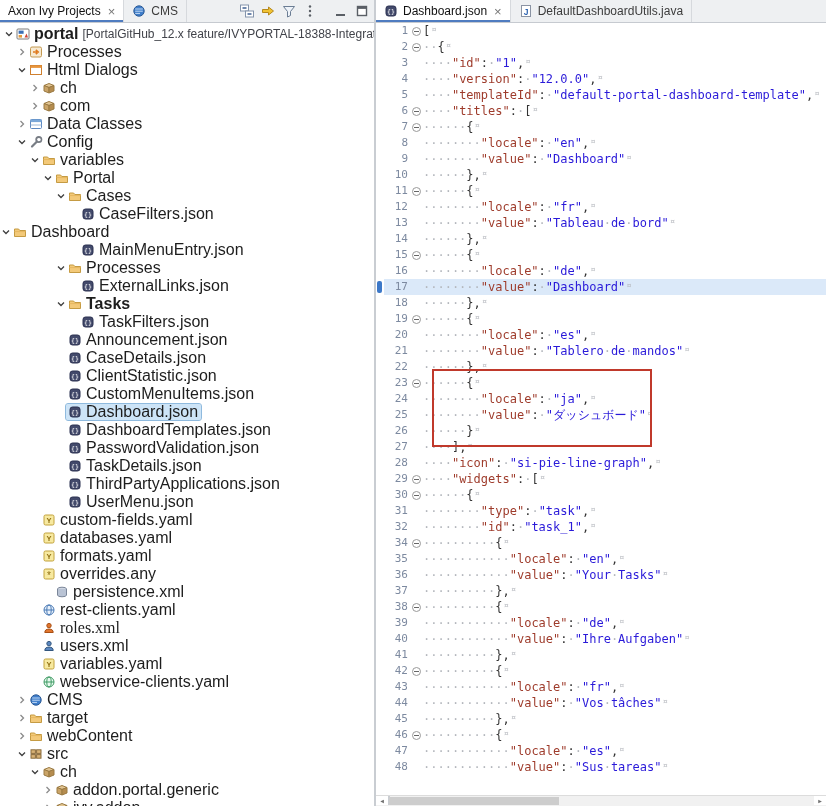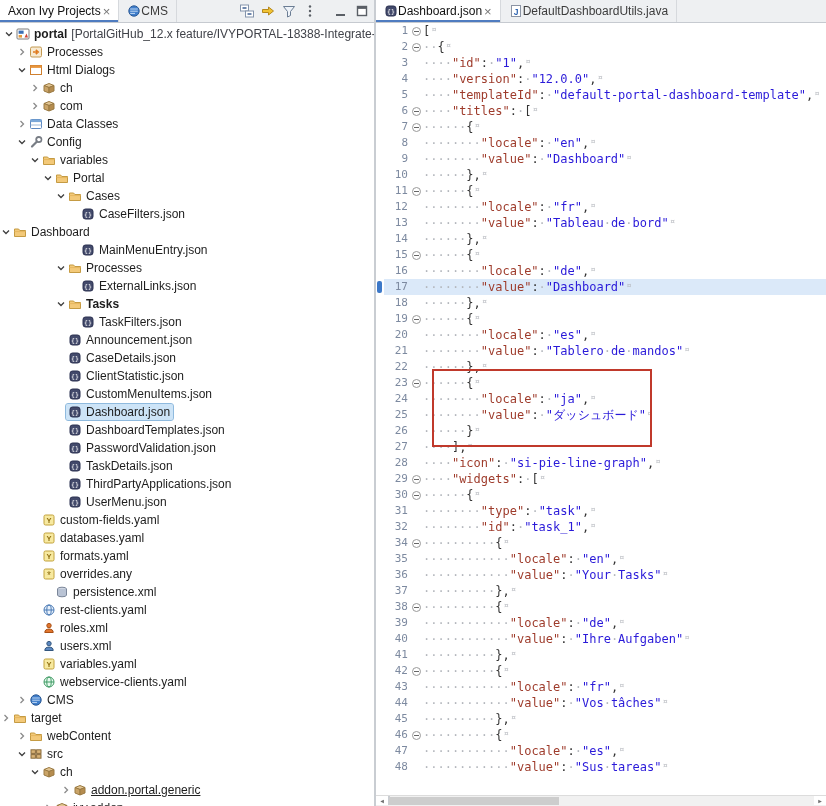--- a/index.html
+++ b/index.html
@@ -1,37 +1,37 @@
 <!DOCTYPE html>
 <html><head>
 <meta charset="utf-8">
 <style>
   html,body{margin:0;padding:0;overflow:hidden;background:#fff;}
   body{width:826px;height:806px;font-family:"Liberation Sans",sans-serif;font-size:12px;color:#222;}
   .app{display:flex;width:826px;height:806px;}
   .left{width:374px;flex:none;border-right:2px solid #c9cdd2;display:flex;flex-direction:column;background:#fff;min-width:0;}
   .right{flex:1;display:flex;flex-direction:column;min-width:0;background:#fff;}
   .tabbar{height:22px;flex:none;background:#eef0f2;border-bottom:1px solid #c6cad0;display:flex;align-items:stretch;white-space:nowrap;}
-  .tab{display:flex;align-items:center;padding:4px 8px;font-size:12px;color:#3c3c3c;border-right:1px solid #d6d9dd;cursor:default;}
+  .tab{display:flex;align-items:center;gap:5px;padding:4px 8px;font-size:12px;color:#3c3c3c;border-right:1px solid #d6d9dd;cursor:default;}
   .tab.active{background:#fff;color:#101010;box-shadow:inset 0 -2px 0 #4f7cc0;}
   .tablabel{white-space:nowrap;}
   .close{margin-left:2px;color:#777;font-size:13px;line-height:1;}
   .tabicon svg{display:block;}
   .toolbar{margin-left:auto;display:flex;align-items:center;gap:2px;padding-right:3px;}
   .tbtn{width:19px;height:19px;display:flex;align-items:center;justify-content:center;border-radius:2px;}
   .tbtn.gap{margin-left:10px;}
   
   .tree{flex:1;overflow:hidden;padding-top:2px;}
   .trow{height:18px;display:flex;align-items:center;white-space:nowrap;overflow:hidden;}
   .arrow{width:11px;flex:none;display:flex;align-items:center;justify-content:center;}
   .titem{display:inline-flex;align-items:center;gap:4px;padding:0 3px 0 1px;border-radius:2px;height:16px;}
   .trow.selected .titem{background:#cde4f7;outline:1px solid #8fbade;}
   .ticon{width:15px;height:15px;flex:none;display:flex;align-items:center;justify-content:center;}
   .ticon svg{display:block;}
-  .tlabel{font-size:12px;color:#1d1d1d;}
+  .tlabel{font-size:16px;color:#1d1d1d;}
   .tlabel.bold{font-weight:bold;}
   .deco{color:#41434a;}
   
   .editor{flex:1;position:relative;overflow:hidden;background:#fff;font-family:"DejaVu Sans Mono",monospace;}
   .codearea{position:absolute;top:0;left:0;right:0;bottom:10px;overflow:hidden;}
   .line{height:16px;display:flex;align-items:center;font-size:12px;line-height:16px;}
   .line.current{background:linear-gradient(to right,#ffffff 8px,#dbe9f9 8px);}
   .lmargin{width:8px;flex:none;position:relative;height:16px;}
   .caret-marker{position:absolute;left:1px;top:2px;width:5px;height:12px;background:#3c78c8;border-radius:2px;}
   .lnum{width:24px;flex:none;text-align:right;color:#7d8aa0;font-size:11px;padding-right:1px;}
@@ -560,21 +560,21 @@
             <span class="ticon">
               <svg width="14" height="14" viewBox="0 0 14 14">
                 <circle cx="7" cy="7" r="5" fill="#e8f1fb" stroke="#4a7ab5"></circle>
                 <ellipse cx="7" cy="7" rx="2.2" ry="5" fill="none" stroke="#4a7ab5"></ellipse>
                 <line x1="2" y1="7" x2="12" y2="7" stroke="#4a7ab5"></line>
               </svg>
             </span>
             <span class="tlabel">rest-clients.yaml</span>
           </span>
         </div>
-        <div class="trow" style="padding-left: 29px;">
+        <div class="trow" style="padding-left: 29px; font-family: Liberation Serif, serif;">
           <span class="arrow"></span>
           <span class="titem">
             <span class="ticon">
               <svg width="14" height="14" viewBox="0 0 14 14">
                 <circle cx="7" cy="4.6" r="2.2" fill="#e2762d" stroke="#a84f15"></circle>
                 <path d="M2.8 11.5 a4.2 3.4 0 0 1 8.4 0 Z" fill="#e2762d" stroke="#a84f15"></path>
               </svg>
             </span>
             <span class="tlabel">roles.xml</span>
           </span>
@@ -625,21 +625,21 @@
           <span class="titem">
             <span class="ticon">
               <svg width="14" height="14" viewBox="0 0 14 14">
                 <circle cx="7" cy="7" r="5.2" fill="#3f7ecb" stroke="#2d5b96"></circle>
                 <path d="M3.2 5 h7.6 M3.2 7.2 h7.6 M3.2 9.4 h4.8" stroke="#cfe2f7" stroke-width="0.9" fill="none"></path>
               </svg>
             </span>
             <span class="tlabel">CMS</span>
           </span>
         </div>
-        <div class="trow" style=" align-items: center;">
+        <div class="trow" style="padding-left: 16px; align-items: center;">
           <span class="arrow">
             <svg width="10" height="10" viewBox="0 0 10 10">
               <path d="M3.5 2 L6.5 5 L3.5 8" stroke="#8a8a8a" fill="none" stroke-width="1.3"></path>
             </svg>
           </span>
           <span class="titem">
             <span class="ticon">
               <svg width="14" height="14" viewBox="0 0 14 14">
                 <path d="M1.5 4 L5.6 4 L6.8 5.5 L12.5 5.5 L12.5 11.5 L1.5 11.5 Z" fill="#f3c979" stroke="#c59b43"></path>
                 <path d="M1.5 6.6 H12.5" stroke="#e6b75f"></path>
@@ -692,21 +692,21 @@
             <span class="ticon">
               <svg width="14" height="14" viewBox="0 0 14 14">
                 <polygon points="2,4.5 7,2.5 12,4.5 7,6.5" fill="#e3c693" stroke="#9a7a43"></polygon>
                 <polygon points="2,4.5 7,6.5 7,12 2,10" fill="#caa468" stroke="#9a7a43"></polygon>
                 <polygon points="12,4.5 7,6.5 7,12 12,10" fill="#b58c4f" stroke="#9a7a43"></polygon>
               </svg>
             </span>
             <span class="tlabel">ch</span>
           </span>
         </div>
-        <div class="trow" style="padding-left: 60px; text-decoration: underline;">
+        <div class="trow" style="padding-left: 42px;">
           <span class="arrow">
             <svg width="10" height="10" viewBox="0 0 10 10">
               <path d="M3.5 2 L6.5 5 L3.5 8" stroke="#8a8a8a" fill="none" stroke-width="1.3"></path>
             </svg>
           </span>
           <span class="titem">
             <span class="ticon">
               <svg width="14" height="14" viewBox="0 0 14 14">
                 <polygon points="2,4.5 7,2.5 12,4.5 7,6.5" fill="#e3c693" stroke="#9a7a43"></polygon>
                 <polygon points="2,4.5 7,6.5 7,12 2,10" fill="#caa468" stroke="#9a7a43"></polygon>

